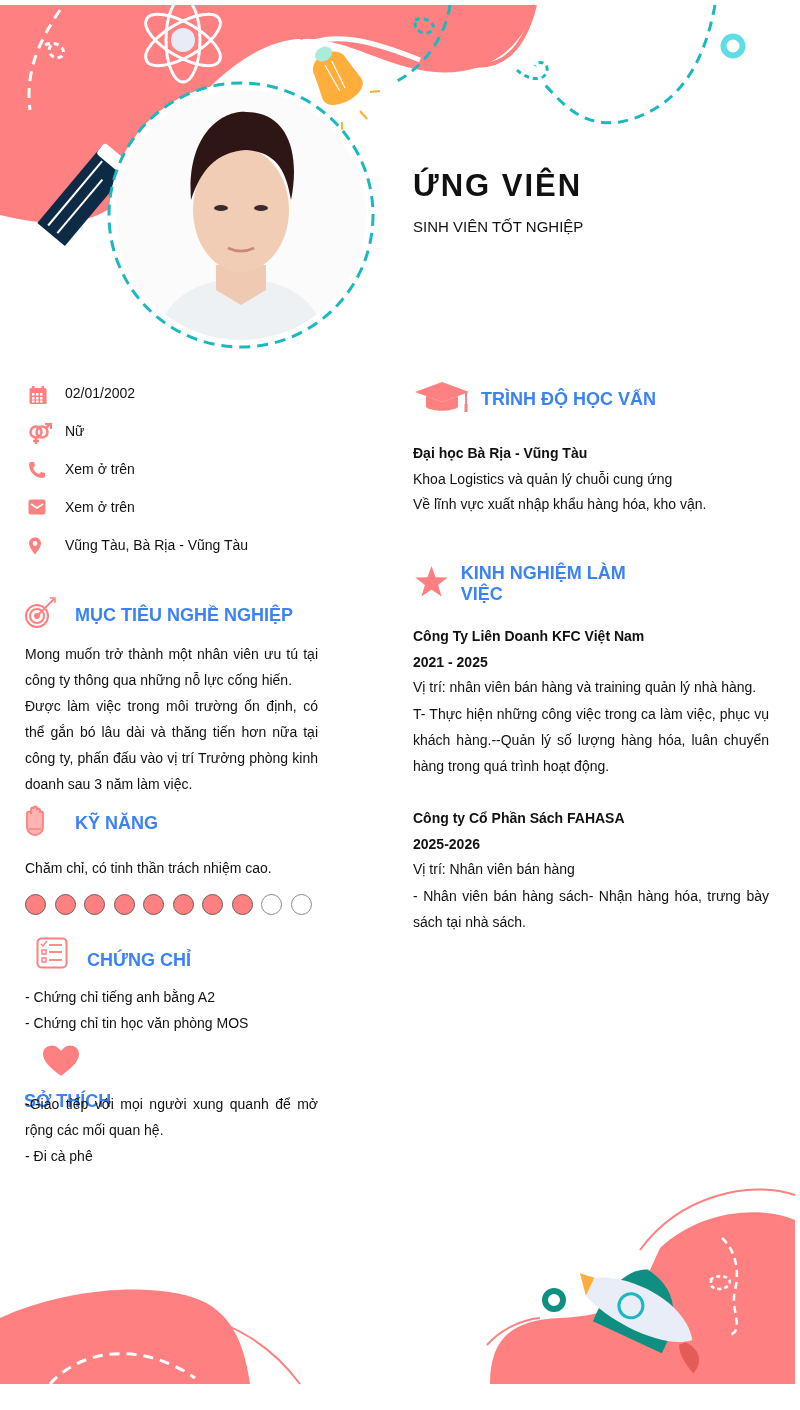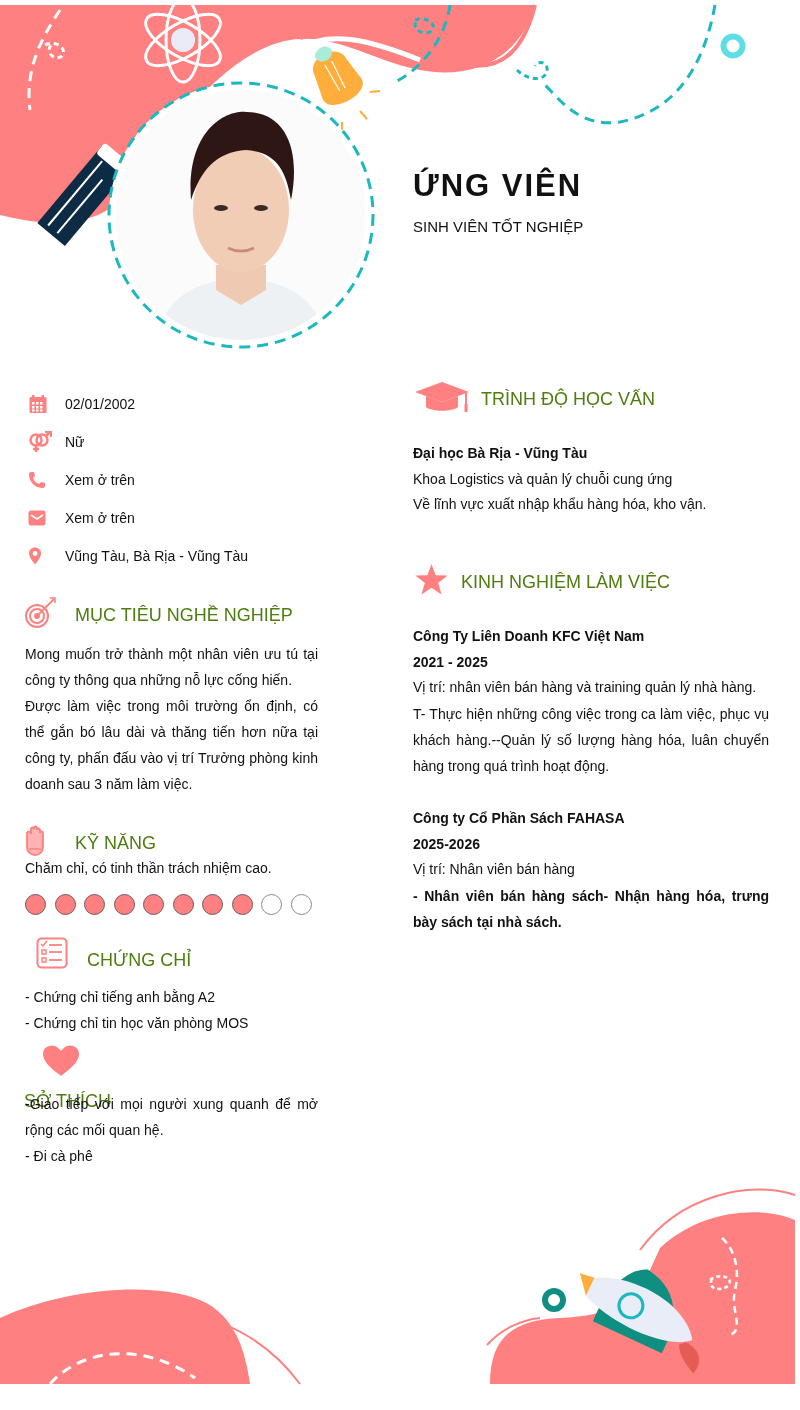--- a/index.html
+++ b/index.html
@@ -6,26 +6,26 @@
   html, body { width: 800px; height: 1410px; background: #ffffff; overflow: hidden; }
   body { position: relative; font-family: "Liberation Sans", "DejaVu Sans", sans-serif; color: #111; }
   .page { position: absolute; left: 0; top: 0; width: 672px; height: 1410px; }
   .deco { position: absolute; left: 0; top: 0; width: 800px; height: 1410px; pointer-events: none; }
   .photo { position: absolute; left: 116px; top: 90px; width: 250px; height: 250px; border-radius: 50%; background: #fafafa; overflow: hidden; }
 
   .name { position: absolute; left: 413px; top: 168px; font-size: 31px; font-weight: bold; letter-spacing: 2px; color: #111; }
   .title { position: absolute; left: 413px; top: 218px; font-size: 15px; color: #111; }
 
   .contact { position: absolute; left: 28px; top: 385px; width: 300px; }
-  .contact-row { display: flex; align-items: center; height: 38px; }
+  .contact-row { display: flex; align-items: flex-start; height: 38px; }
   .contact-row .ic { width: 37px; display: flex; align-items: center; justify-content: flex-start; }
   .contact-row .txt { font-size: 14px; color: #111; }
 
   .sec-head { position: absolute; display: flex; align-items: center; }
-  .sec-head .h { font-size: 18px; font-weight: normal; color: #4d7c0f; }
+  .sec-head .h { font-size: 18px; font-weight: bold; color: #3b82f6; }
   .para { position: absolute; font-size: 14px; line-height: 26px; color: #111; }
   .just { text-align: justify; text-align-last: left; }
 
   .dots { position: absolute; left: 25px; top: 894px; display: flex; gap: 8.5px; }
   .dot { width: 21px; height: 21px; border-radius: 50%; border: 1.5px solid #777; }
   .dot.on { background: #ff8080; border-color: #6e5a5a; }
   .dot.off { background: #fff; border-color: #8a8a8a; }
 
   .b { font-weight: bold; }
   .watermark { position: absolute; left: 636px; top: 1416px; font-family: "DejaVu Sans Mono", monospace; font-size: 13px; color: #9a9a9a; }
@@ -184,21 +184,21 @@
           <path d="M26,2 L31,2 L31,7" fill="none" stroke="#ff8080" stroke-width="1.5"></path>
         </svg>
     </span>
     <span class="h">MỤC TIÊU NGHỀ NGHIỆP</span>
   </div>
   <div class="para just" style="left:25px;top:641px;width:293px;">
     <div>Mong muốn trở thành một nhân viên ưu tú tại công ty thông qua những nỗ lực cống hiến.</div>
     <div>Được làm việc trong môi trường ổn định, có thể gắn bó lâu dài và thăng tiến hơn nữa tại công ty, phấn đấu vào vị trí Trưởng phòng kinh doanh sau 3 năm làm việc.</div>
   </div>
 
-  <div class="sec-head" style="left:24px;top:805px;margin-top:20px;">
+  <div class="sec-head" style="left:24px;top:805px;">
     <span style="width:51px;">
       <svg width="22" height="32" viewBox="0 0 22 32">
           <path d="M3,8 L3,22 C3,27 7,30 11,30 C15,30 19,27 19,22 L19,8 C19,6 16,6 16,8 L16,5 C16,3 13,3 13,5 L13,3 C13,1 10,1 10,3 L10,4 C10,2 7,2 7,4 L7,9 C7,6 3,6 3,8 Z" fill="#ffb3b3" stroke="#ff8080" stroke-width="1.8"></path>
           <line x1="5" y1="24" x2="17" y2="24" stroke="#ff8080" stroke-width="1.5"></line>
         </svg>
     </span>
     <span class="h">KỸ NĂNG</span>
   </div>
   <div class="para" style="left:25px;top:855px;width:293px;">Chăm chỉ, có tinh thần trách nhiệm cao.</div>
   <div class="dots">
@@ -276,17 +276,17 @@
     <div class="b">Công Ty Liên Doanh KFC Việt Nam</div>
     <div class="b">2021 - 2025</div>
     <div>Vị trí: nhân viên bán hàng và training quản lý nhà hàng.</div>
     <div class="just" style="line-height:26px;">T- Thực hiện những công việc trong ca làm việc, phục vụ khách hàng.--Quản lý số lượng hàng hóa, luân chuyển hàng trong quá trình hoạt động.</div>
   </div>
 
   <div class="para" style="left:413px;top:806px;width:356px;line-height:25.5px;">
     <div class="b">Công ty Cổ Phần Sách FAHASA</div>
     <div class="b">2025-2026</div>
     <div>Vị trí: Nhân viên bán hàng</div>
-    <div class="just" style="line-height:26px;font-weight:bold;">- Nhân viên bán hàng sách- Nhận hàng hóa, trưng bày sách tại nhà sách.</div>
+    <div class="just" style="line-height:26px;">- Nhân viên bán hàng sách- Nhận hàng hóa, trưng bày sách tại nhà sách.</div>
   </div>
 
   <div class="watermark">∴ Timviec365.vn</div>
 </div>
 
 </body></html>

